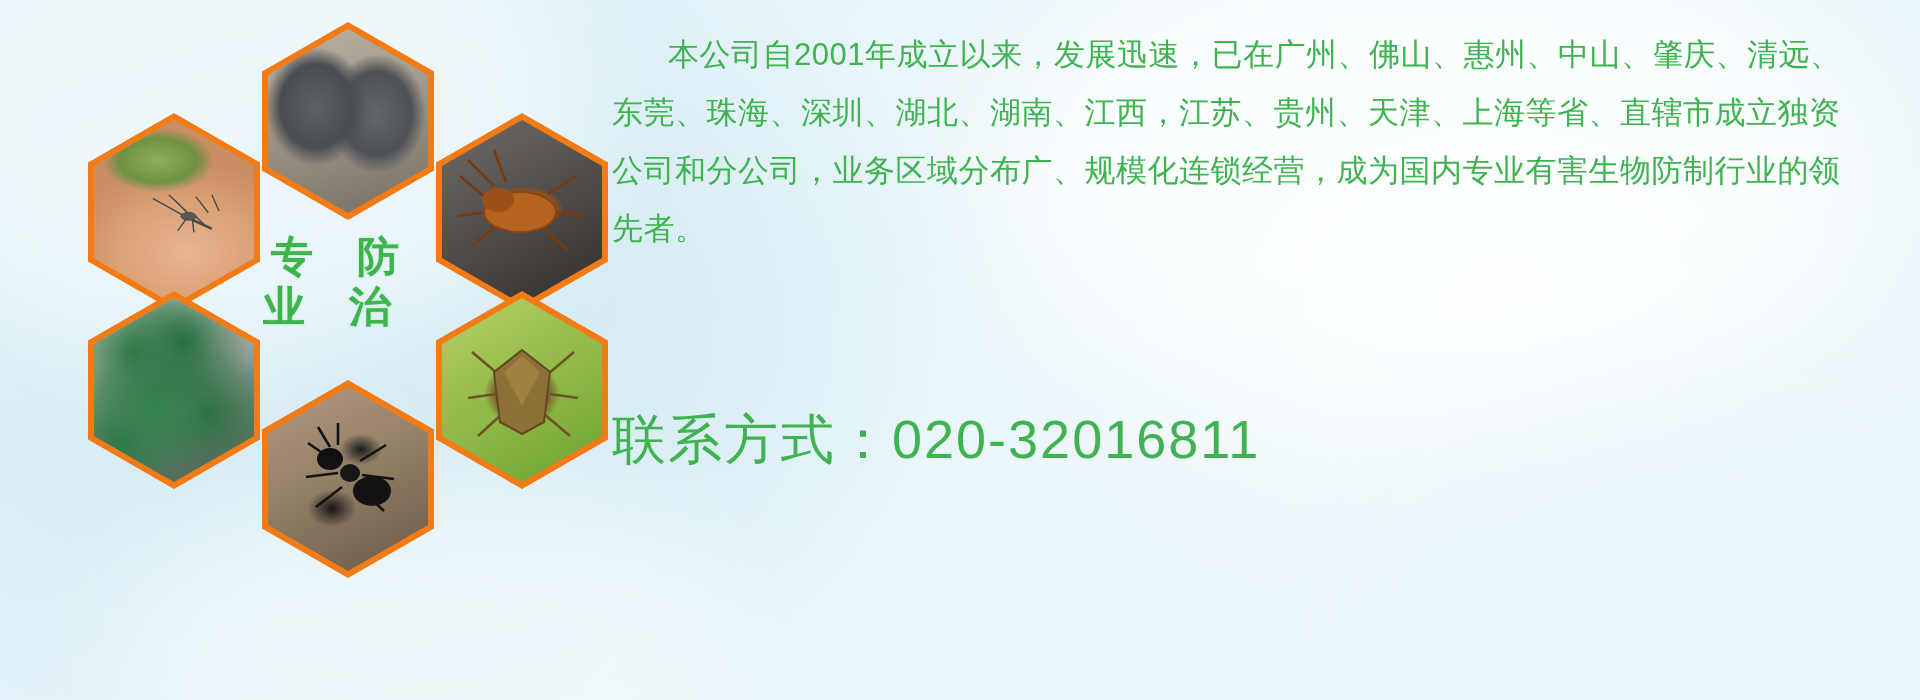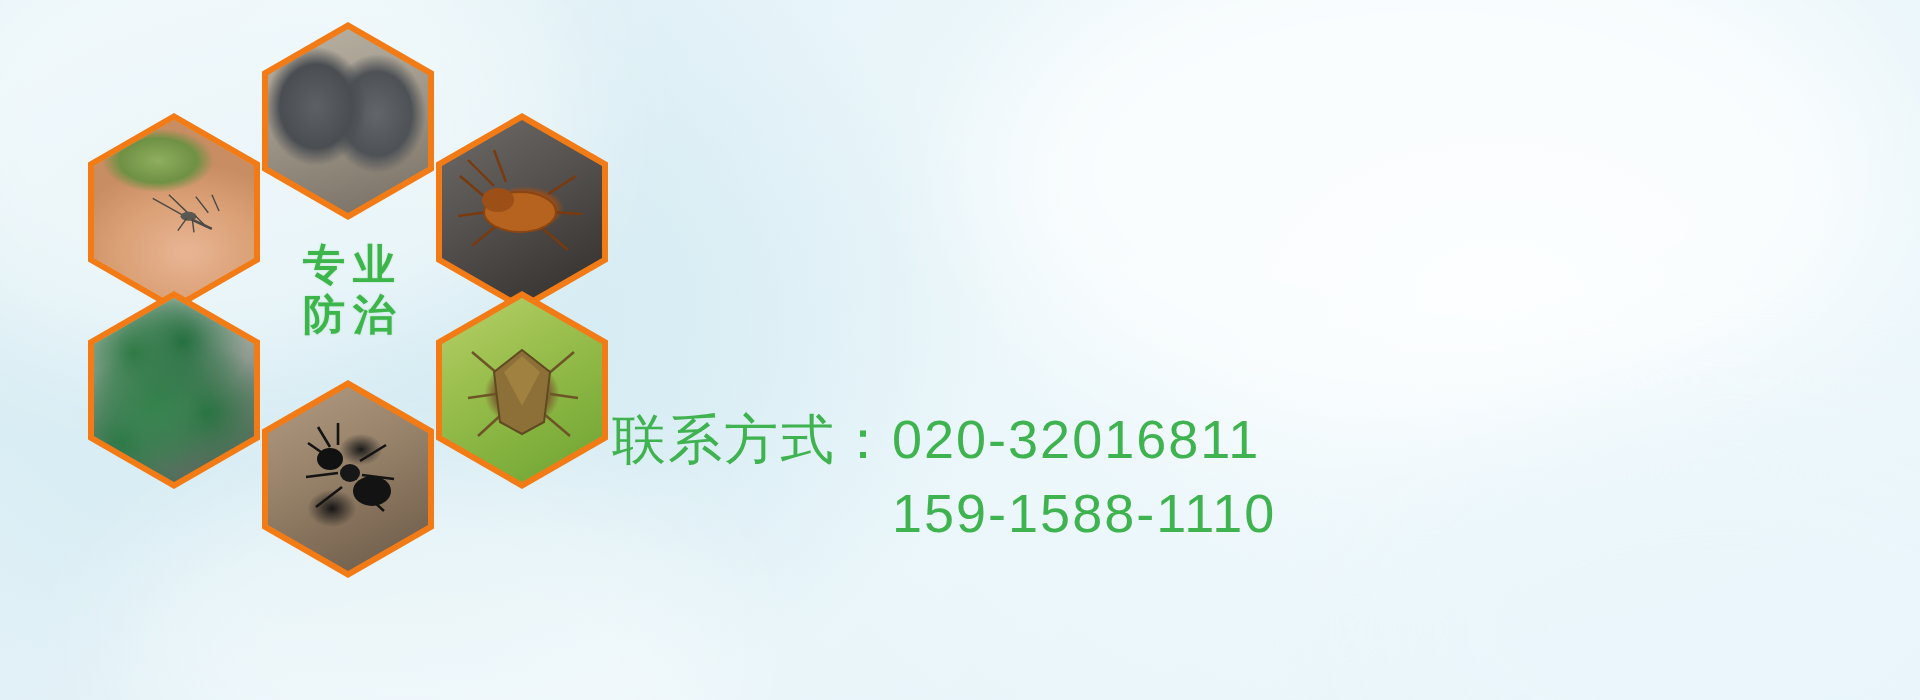--- a/index.html
+++ b/index.html
@@ -83,26 +83,25 @@
   }
   
   .ph-stinkbug{
     background:
       radial-gradient(ellipse 46px 40px at 50% 52%, #9a7b3e 0%, #7d6331 58%, rgba(125,99,49,0) 82%),
       linear-gradient(150deg,#b8d06a 0%,#9cc04f 35%,#84b23f 68%,#6ea233 100%);
   }
 
   
   #hex-center{
-    position:absolute;left:175px;top:183px;width:172px;height:198px;
+    position:absolute;left:175px;top:175px;width:172px;height:198px;
     clip-path:polygon(50% 0%,100% 25%,100% 75%,50% 100%,0% 75%,0% 25%);
     background:transparent;
-    display:flex;flex-direction:column;align-items:center;justify-content:center;
+    display:flex;flex-direction:row;align-items:center;justify-content:center;
     z-index:5;
-    text-align:center;
   }
   #hex-center .line{
     color:#3cb54a;font-weight:bold;letter-spacing:8px;
     font-size:42px;line-height:1.18;text-indent:8px;
     text-shadow:0 0 2px rgba(60,181,74,.35);
   }
 
   
   #content{position:absolute;left:612px;top:26px;width:1260px;}
   #paragraph{
@@ -201,19 +200,21 @@
         </div>
       </div>
     </div>
 
     <div id="hex-center">
       <div class="line">专业</div>
       <div class="line">防治</div>
     </div>
   </div>
 
+  <div id="content">
+    <div id="paragraph">本公司自2001年成立以来，发展迅速，已在广州、佛山、惠州、中山、肇庆、清远、东莞、珠海、深圳、湖北、湖南、江西，江苏、贵州、天津、上海等省、直辖市成立独资公司和分公司，业务区域分布广、规模化连锁经营，成为国内专业有害生物防制行业的领先者。</div>
+  </div>
 
   <div id="contact">
     <div class="contact-line l1">联系方式：020-32016811</div>
-    <div class="contact-line l2">159-1588-1110</div>
   </div>
 
 </div>
 
 </body></html>

